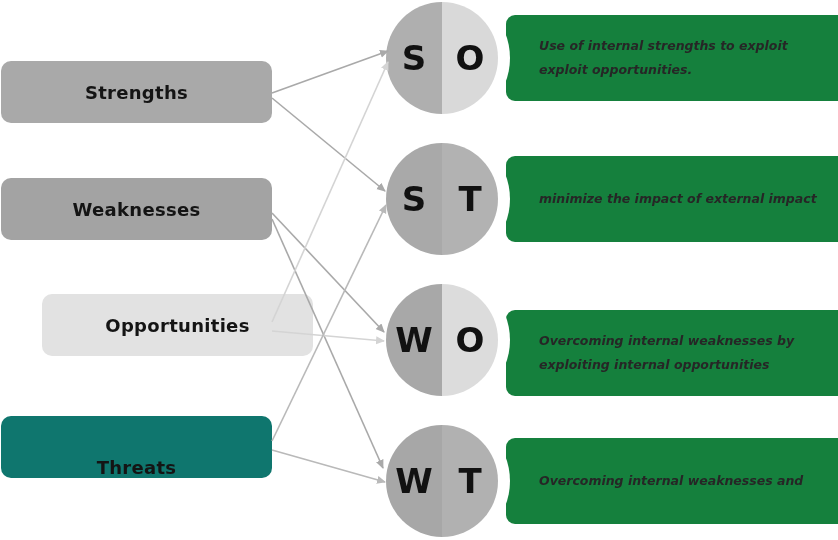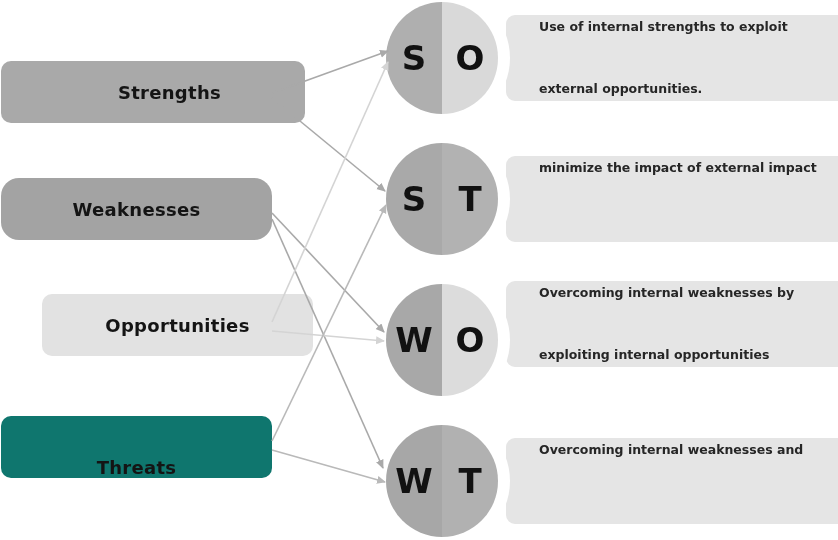--- a/index.html
+++ b/index.html
@@ -12,35 +12,35 @@
   }
   
   .factor-box{
     position:absolute;left:1px;width:271px;height:62px;
     border-radius:10px;
     display:flex;align-items:center;justify-content:center;
     font-weight:bold;font-size:18px;color:#141414;
     letter-spacing:0.3px;
   }
   .factor-box.f0{top:61px;}
-  .factor-box.f1{top:178px;border-radius:18px;}
+  .factor-box.f1{top:178px;}
   .factor-box.f2{top:294px;}
   .factor-box.f3{top:416px;}
 
   
   .band{
     position:absolute;left:506px;width:332px;height:86px;
-    background:#e5e5e5;
+    background:#15803d;
     border-top-left-radius:9px;border-bottom-left-radius:9px;
-    display:flex;flex-direction:column;justify-content:space-between;
-    padding-left:33px;box-sizing:border-box;
+    display:flex;flex-direction:column;justify-content:center;
+    padding-left:33px;box-sizing:border-box;font-style:italic;
   }
   .band.b0{top:15px;}
   .band.b1{top:156px;}
-  .band.b2{top:281px;}
+  .band.b2{top:310px;}
   .band.b3{top:438px;gap:30px;}
   .band .line{
     font-weight:bold;font-size:12.5px;line-height:24px;
     color:#262626;white-space:nowrap;
   }
 
   
   .halo{
     position:absolute;left:374px;width:136px;height:136px;
     border-radius:50%;background:#ffffff;
@@ -70,39 +70,39 @@
     pointer-events:none;
   }
 </style>
 </head>
 <body>
 
 <div class="canvas">
 
   <div class="band b0">
     <div class="line">Use of internal strengths to exploit</div>
-    <div class="line">external opportunities.</div>
+    <div class="line">exploit opportunities.</div>
   </div>
   <div class="band b1">
     <div class="line">minimize the impact of external impact</div>
   </div>
   <div class="band b2">
     <div class="line">Overcoming internal weaknesses by</div>
     <div class="line">exploiting internal opportunities</div>
   </div>
   <div class="band b3">
     <div class="line">Overcoming internal weaknesses and</div>
   </div>
 
   <div class="halo h0"></div>
   <div class="halo h1"></div>
   <div class="halo h2"></div>
   <div class="halo h3"></div>
 
-  <div class="factor-box f0" style="background-color: rgb(169, 169, 169); padding-left: 33px;">
+  <div class="factor-box f0" style="background-color: rgb(169, 169, 169);">
     <span>Strengths</span>
   </div>
   <div class="factor-box f1" style="background-color: rgb(163, 163, 163);">
     <span>Weaknesses</span>
   </div>
   <div class="factor-box f2" style="background-color: rgb(226, 226, 226); margin-left: 41px;">
     <span>Opportunities</span>
   </div>
   <div class="factor-box f3" style="background-color: #0f766e; align-items: flex-end;">
     <span>Threats</span>

